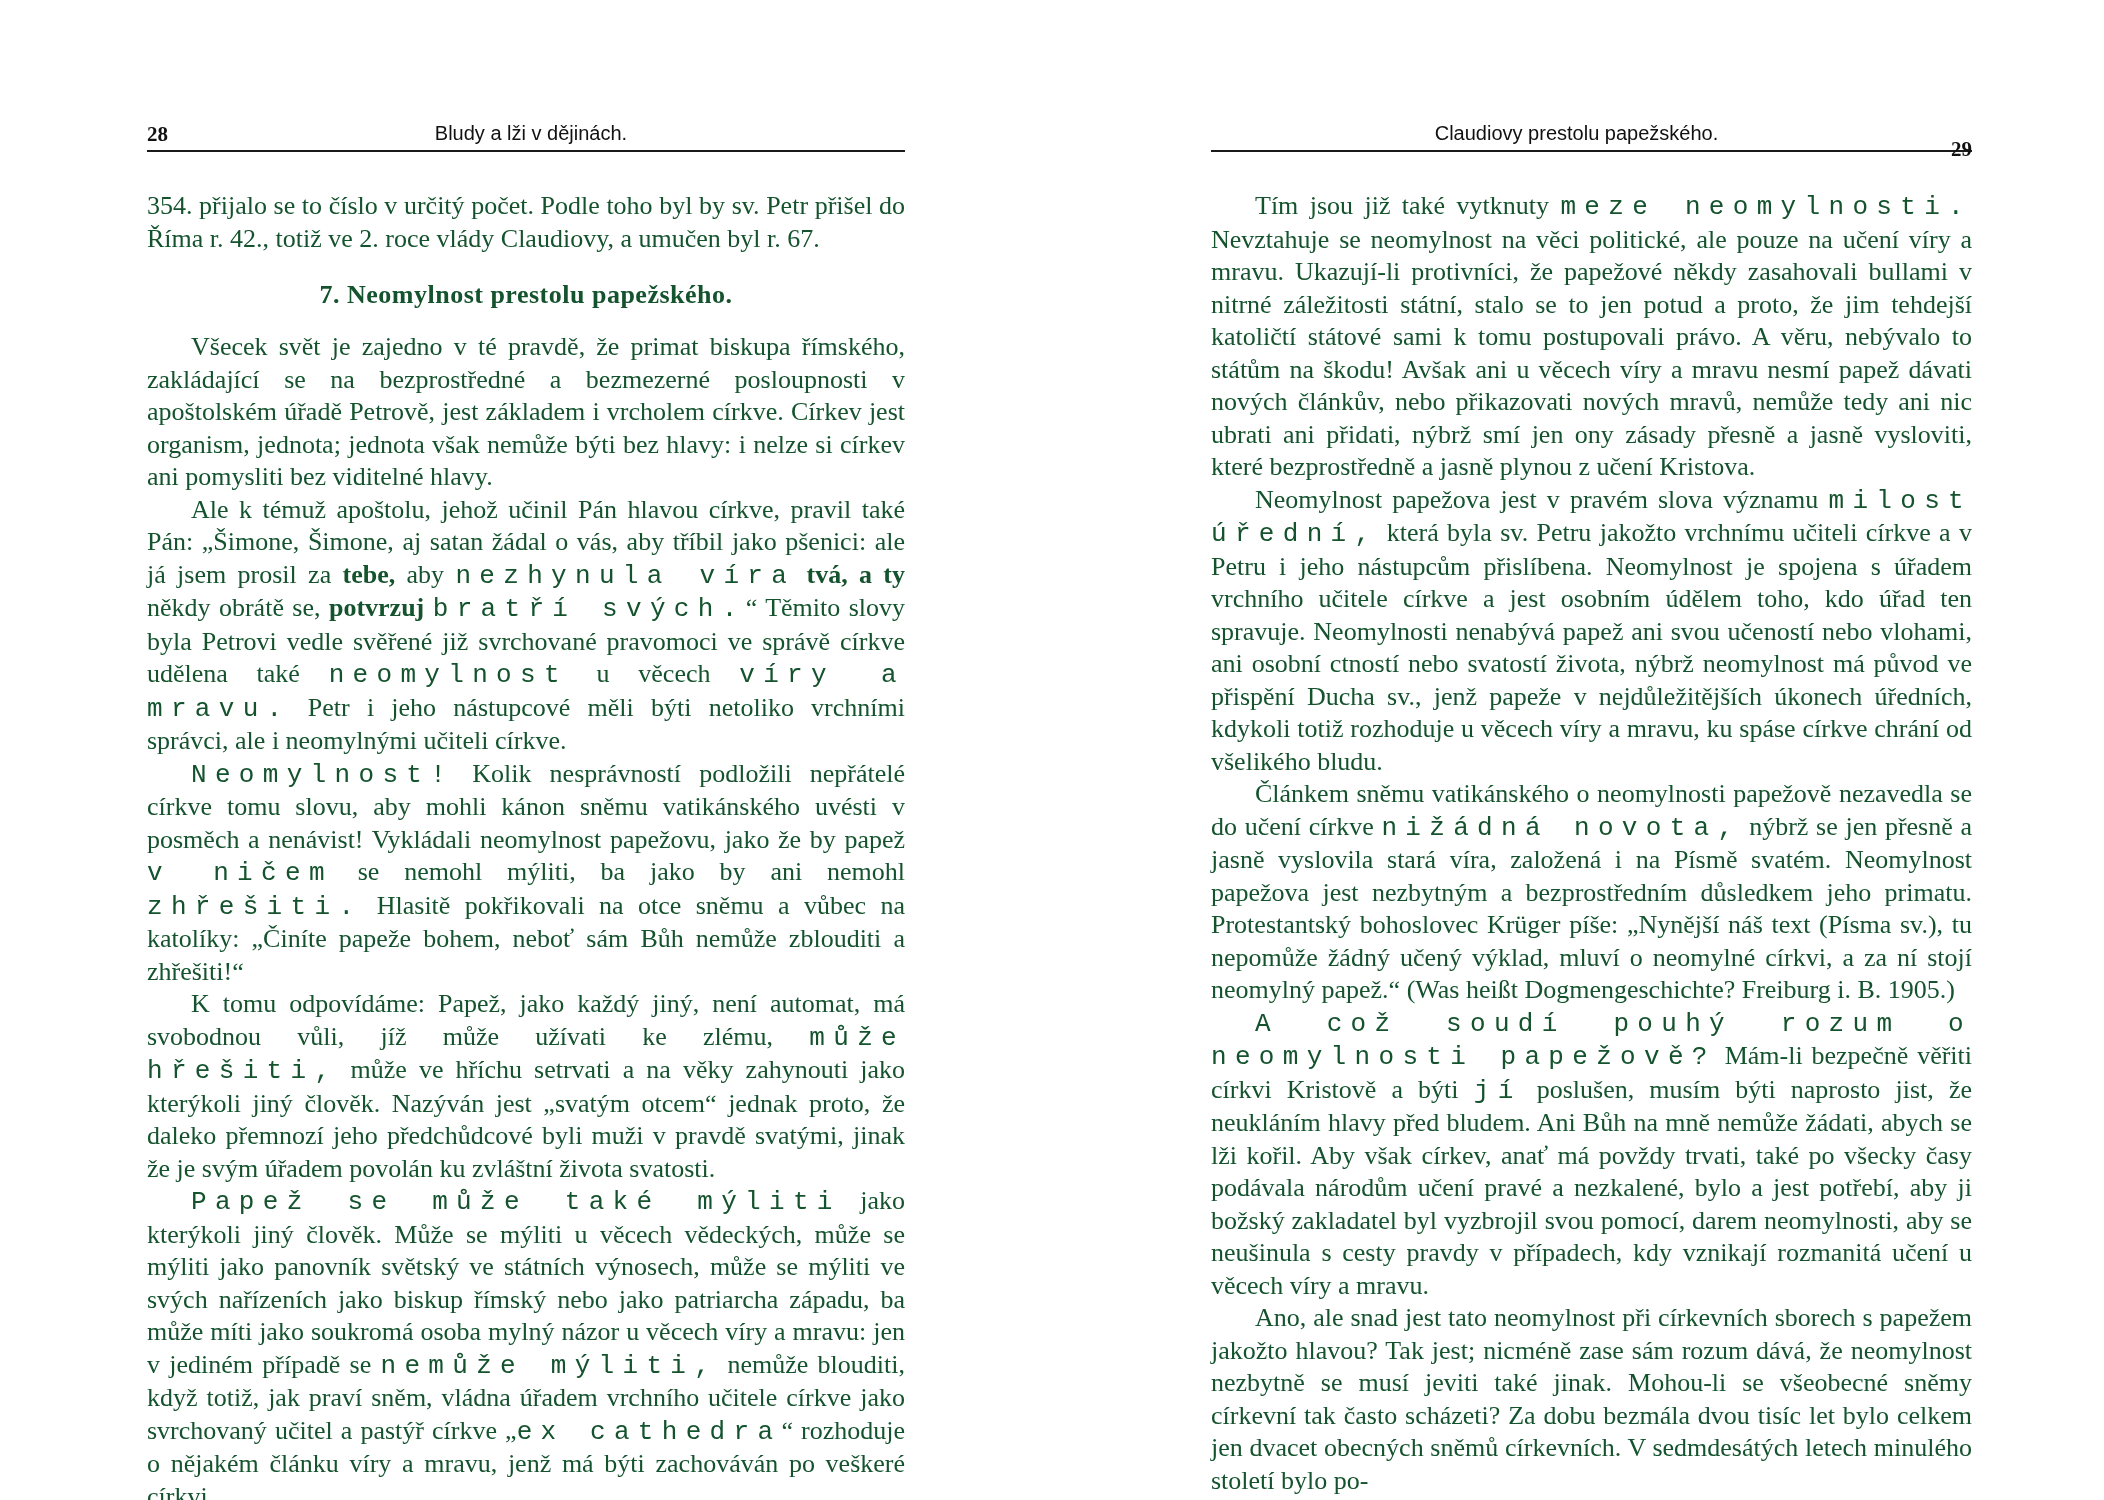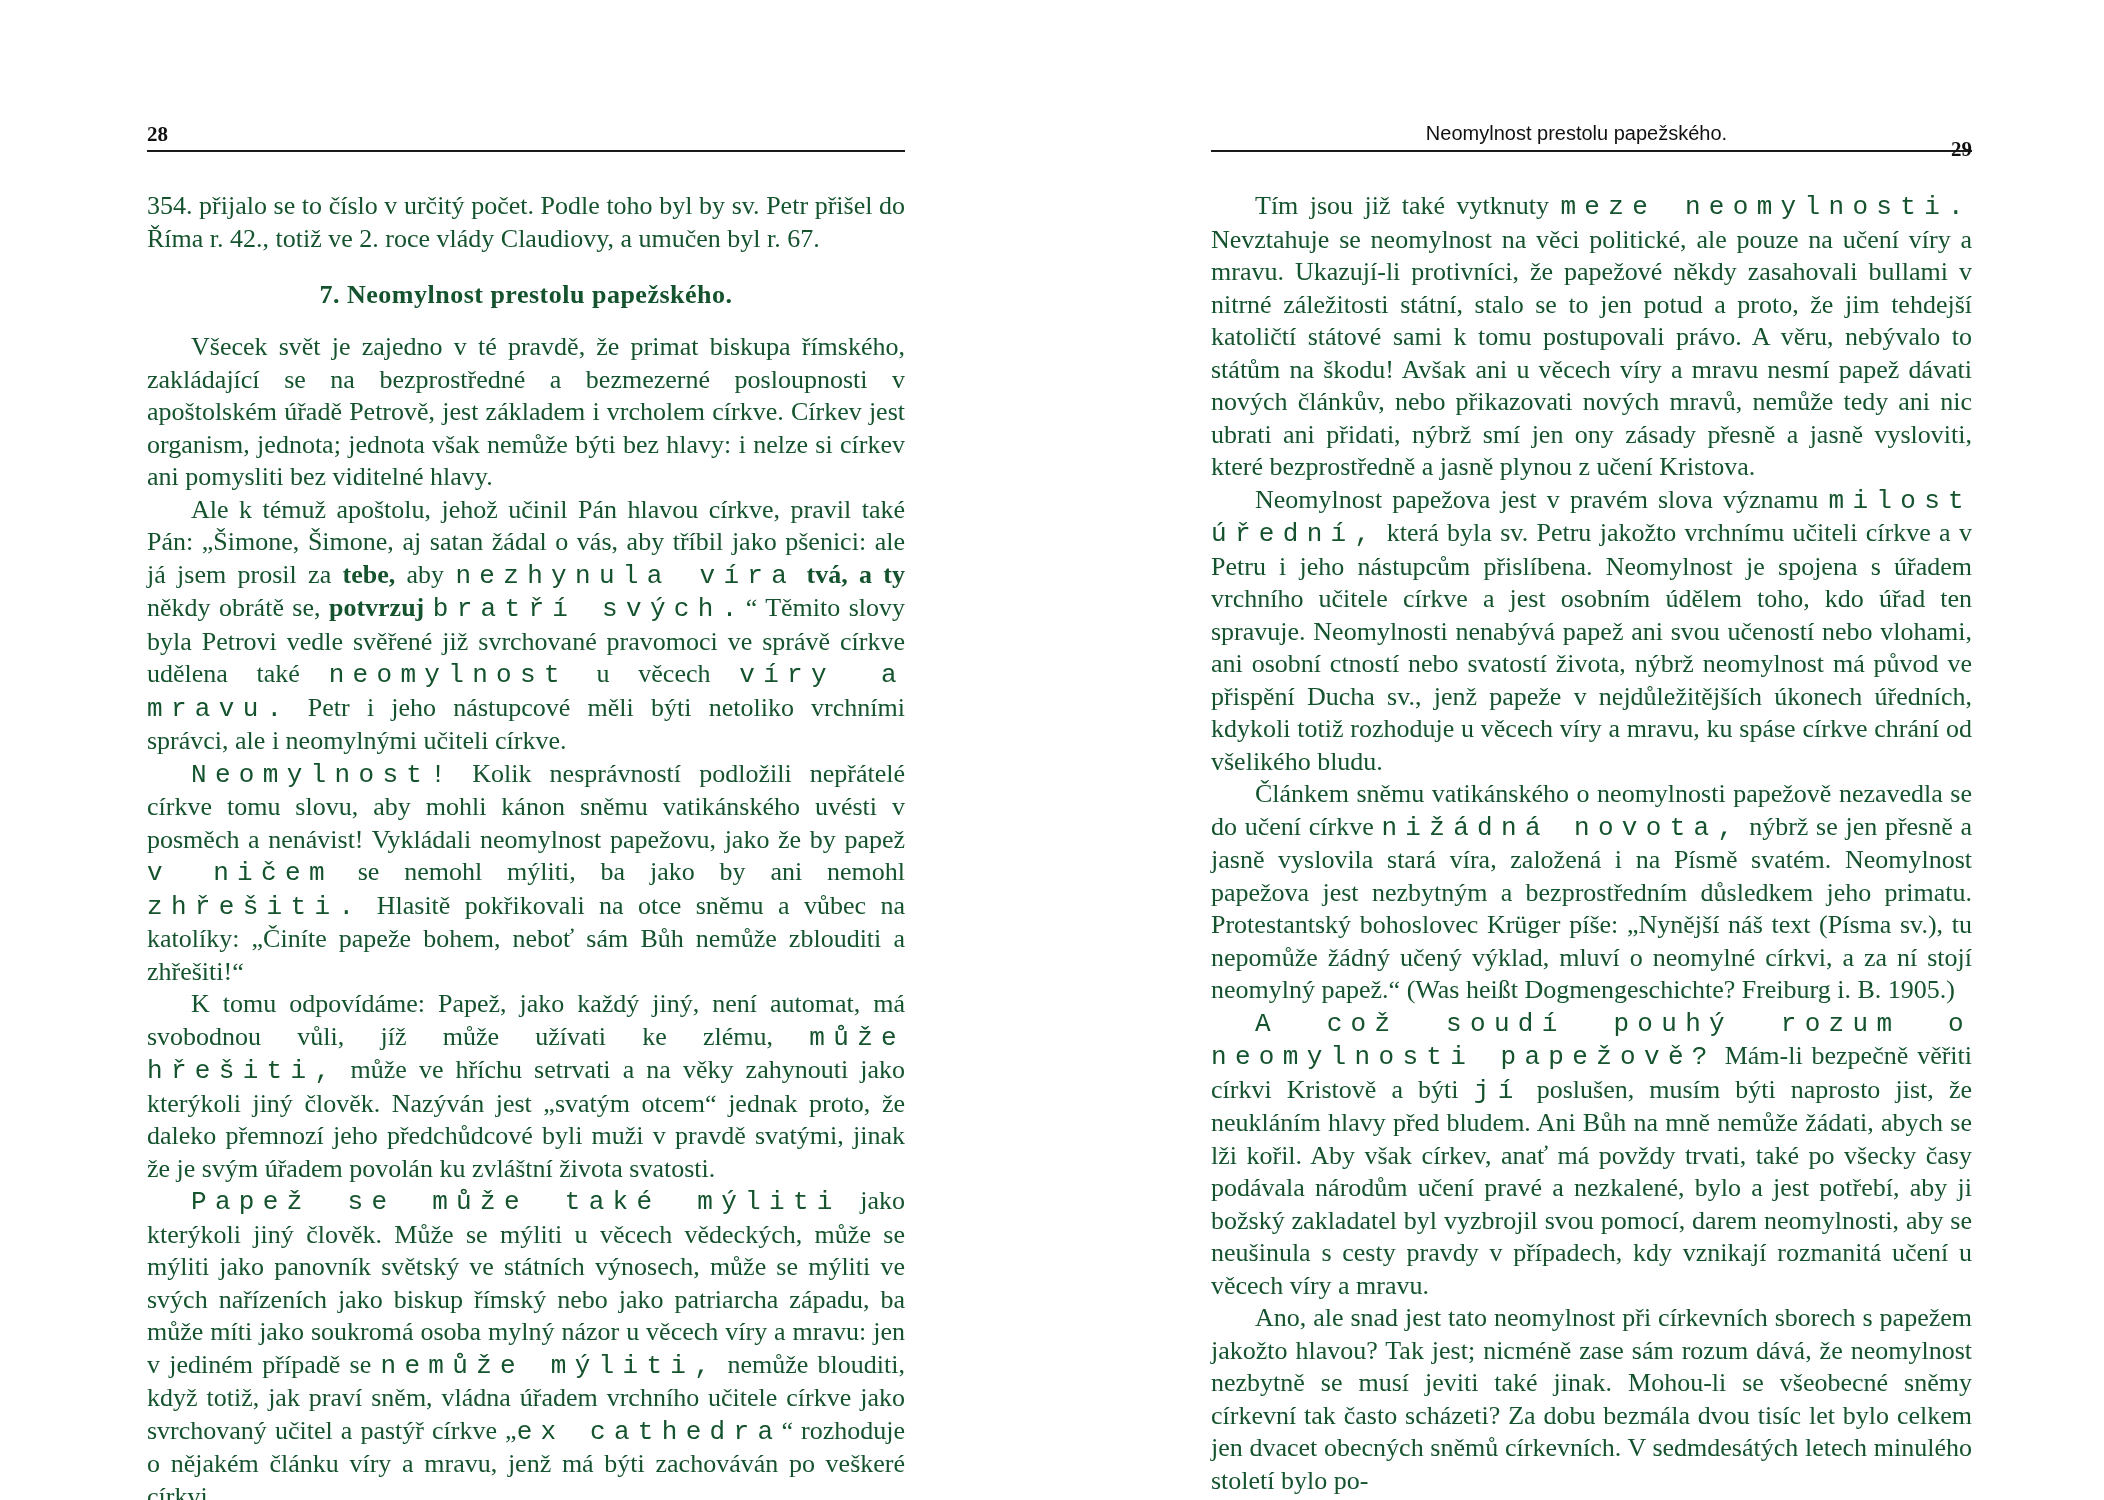--- a/index.html
+++ b/index.html
@@ -31,35 +31,36 @@
       font-family: Liberation Serif, serif; font-size: 26px; font-weight: bold;
       text-align: center; margin: 22px 0 18px 0; letter-spacing: 0.5px; line-height: 36px;
     }
   </style>
 </head>
 <body>
 
 <div class="page page-left">
   <div class="running-head">
     <span class="folio">28</span>
+    <span class="title">Bludy a lži v dějinách.</span>
   </div>
   <div class="body">
     <p class="noindent">354. přijalo se to číslo v určitý počet. Podle toho byl by sv. Petr přišel do Říma r. 42., totiž ve 2. roce vlády Claudiovy, a umučen byl r. 67.</p>
     <h2 class="chapter">7. Neomylnost prestolu papežského.</h2>
     <p>Všecek svět je zajedno v té pravdě, že primat biskupa římského, zakládající se na bezprostředné a bezmezerné posloupnosti v apoštolském úřadě Petrově, jest základem i vrcholem církve. Církev jest organism, jednota; jednota však nemůže býti bez hlavy: i nelze si církev ani pomysliti bez viditelné hlavy.</p>
     <p><span>Ale k témuž apoštolu, jehož učinil Pán hlavou církve, pravil také Pán: „Šimone, Šimone, aj satan žádal o vás, aby tříbil jako pšenici: ale já jsem prosil za </span><span class="b">tebe,</span><span> aby </span><span class="sp">nezhynula víra</span> <span class="b">tvá, a ty</span><span> někdy obrátě se, </span><span class="b">potvrzuj</span><span> </span><span class="sp">bratří svých.</span><span>“ Těmito slovy byla Petrovi vedle svěřené již svrchované pravomoci ve správě církve udělena také </span><span class="sp">neomylnost</span><span> u věcech </span><span class="sp">víry a mravu.</span><span> Petr i jeho nástupcové měli býti netoliko vrchními správci, ale i neomylnými učiteli církve.</span></p>
     <p><span class="sp">Neomylnost!</span><span> Kolik nesprávností podložili nepřátelé církve tomu slovu, aby mohli kánon sněmu vatikánského uvésti v posměch a nenávist! Vykládali neomylnost papežovu, jako že by papež </span><span class="sp">v ničem</span><span> se nemohl mýliti, ba jako by ani nemohl </span><span class="sp">zhřešiti.</span><span> Hlasitě pokřikovali na otce sněmu a vůbec na katolíky: „Činíte papeže bohem, neboť sám Bůh nemůže zblouditi a zhřešiti!“</span></p>
     <p><span>K tomu odpovídáme: Papež, jako každý jiný, není automat, má svobodnou vůli, jíž může užívati ke zlému, </span><span class="sp">může hřešiti,</span><span> může ve hříchu setrvati a na věky zahynouti jako kterýkoli jiný člověk. Nazýván jest „svatým otcem“ jednak proto, že daleko přemnozí jeho předchůdcové byli muži v pravdě svatými, jinak že je svým úřadem povolán ku zvláštní života svatosti.</span></p>
     <p><span class="sp">Papež se může také mýliti</span><span> jako kterýkoli jiný člověk. Může se mýliti u věcech vědeckých, může se mýliti jako panovník světský ve státních výnosech, může se mýliti ve svých nařízeních jako biskup římský nebo jako patriarcha západu, ba může míti jako soukromá osoba mylný názor u věcech víry a mravu: jen v jediném případě se </span><span class="sp">nemůže mýliti,</span><span> nemůže blouditi, když totiž, jak praví sněm, vládna úřadem vrchního učitele církve jako svrchovaný učitel a pastýř církve „</span><span class="sp">ex cathedra</span><span>“ rozhoduje o nějakém článku víry a mravu, jenž má býti zachováván po veškeré církvi.</span></p>
   </div>
 </div>
 
 <div class="page page-right">
   <div class="running-head">
-    <span class="title">Neomylnost prestolu papežského.</span>
+    <span class="title">Claudiovy prestolu papežského.</span>
     <span class="folio">29</span>
   </div>
   <div class="body">
     <p><span>Tím jsou již také vytknuty </span><span class="sp">meze neomylnosti.</span><span> Nevztahuje se neomylnost na věci politické, ale pouze na učení víry a mravu. Ukazují-li protivníci, že papežové někdy zasahovali bullami v nitrné záležitosti státní, stalo se to jen potud a proto, že jim tehdejší katoličtí státové sami k tomu postupovali právo. A věru, nebývalo to státům na škodu! Avšak ani u věcech víry a mravu nesmí papež dávati nových článkův, nebo přikazovati nových mravů, nemůže tedy ani nic ubrati ani přidati, nýbrž smí jen ony zásady přesně a jasně vysloviti, které bezprostředně a jasně plynou z učení Kristova.</span></p>
     <p><span>Neomylnost papežova jest v pravém slova významu </span><span class="sp">milost úřední,</span><span> která byla sv. Petru jakožto vrchnímu učiteli církve a v Petru i jeho nástupcům přislíbena. Neomylnost je spojena s úřadem vrchního učitele církve a jest osobním údělem toho, kdo úřad ten spravuje. Neomylnosti nenabývá papež ani svou učeností nebo vlohami, ani osobní ctností nebo svatostí života, nýbrž neomylnost má původ ve přispění Ducha sv., jenž papeže v nejdůležitějších úkonech úředních, kdykoli totiž rozhoduje u věcech víry a mravu, ku spáse církve chrání od všelikého bludu.</span></p>
     <p><span>Článkem sněmu vatikánského o neomylnosti papežově nezavedla se do učení církve </span><span class="sp">nižádná novota,</span><span> nýbrž se jen přesně a jasně vyslovila stará víra, založená i na Písmě svatém. Neomylnost papežova jest nezbytným a bezprostředním důsledkem jeho primatu. Protestantský bohoslovec Krüger píše: „Nynější náš text (Písma sv.), tu nepomůže žádný učený výklad, mluví o neomylné církvi, a za ní stojí neomylný papež.“ (Was heißt Dogmengeschichte? Freiburg i. B. 1905.)</span></p>
     <p><span class="sp">A což soudí pouhý rozum o neomylnosti papežově?</span><span> Mám-li bezpečně věřiti církvi Kristově a býti </span><span class="sp">jí</span><span> poslušen, musím býti naprosto jist, že neukláním hlavy před bludem. Ani Bůh na mně nemůže žádati, abych se lži kořil. Aby však církev, anať má povždy trvati, také po všecky časy podávala národům učení pravé a nezkalené, bylo a jest potřebí, aby ji božský zakladatel byl vyzbrojil svou pomocí, darem neomylnosti, aby se neušinula s cesty pravdy v případech, kdy vznikají rozmanitá učení u věcech víry a mravu.</span></p>
     <p>Ano, ale snad jest tato neomylnost při církevních sborech s papežem jakožto hlavou? Tak jest; nicméně zase sám rozum dává, že neomylnost nezbytně se musí jeviti také jinak. Mohou-li se všeobecné sněmy církevní tak často scházeti? Za dobu bezmála dvou tisíc let bylo celkem jen dvacet obecných sněmů církevních. V sedmdesátých letech minulého století bylo po-</p>
   </div>
 </div>

